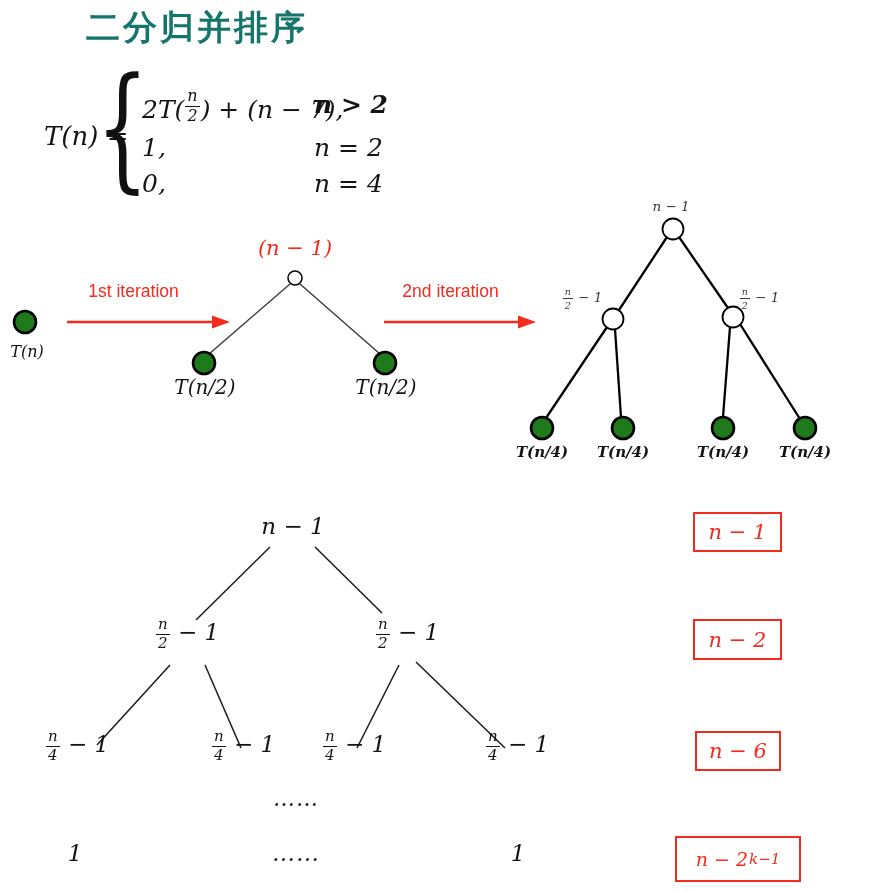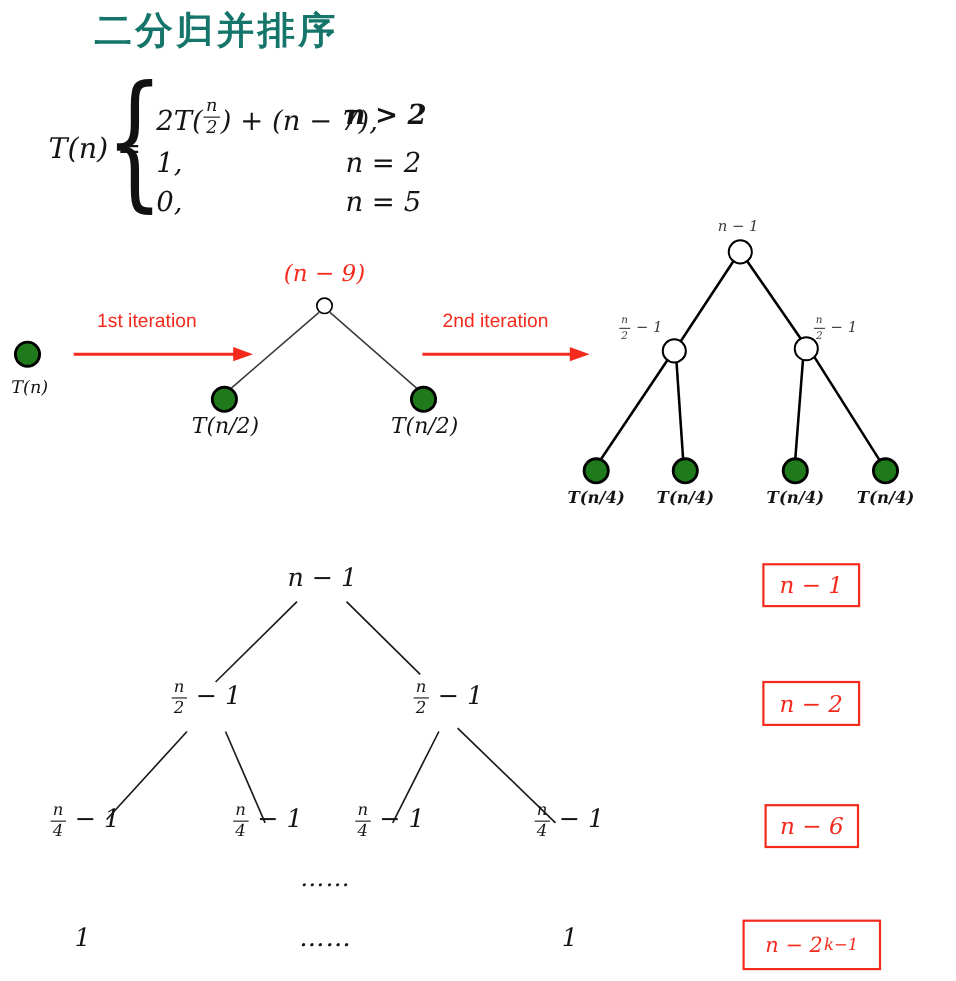--- a/index.html
+++ b/index.html
@@ -146,26 +146,26 @@
   </div>
   <div id="frow2" class="abs frow math">
       <span>1,</span>
     </div>
   <div id="frow3" class="abs frow math">
       <span>0,</span>
     </div>
 
   <div id="fcond1" class="abs fcond math">n &gt; 2</div>
   <div id="fcond2" class="abs fcond math">n = 2</div>
-  <div id="fcond3" class="abs fcond math">n = 5</div>
+  <div id="fcond3" class="abs fcond math">n = 4</div>
 
   <div id="lbl-tn" class="abs math ctr">T(n)</div>
   <div id="lbl-iter1" class="abs sans ctr redtxt">1st iteration</div>
   <div id="lbl-iter2" class="abs sans ctr redtxt">2nd iteration</div>
-  <div id="lbl-small-root" class="abs math ctr redtxt">(n − 9)</div>
+  <div id="lbl-small-root" class="abs math ctr redtxt">(n − 1)</div>
   <div id="lbl-tn2-left" class="abs math ctr">T(n/2)</div>
   <div id="lbl-tn2-right" class="abs math ctr">T(n/2)</div>
 
   <div id="lbl-rt-root" class="abs math ctr graytxt">n − 1</div>
   <div id="lbl-rt-l2-left" class="abs math ctr graytxt">
     <span class="frac frac-sm">
         <span class="fn">n</span>
         <span class="fd">2</span>
       </span> <span>− 1</span>
   </div>

